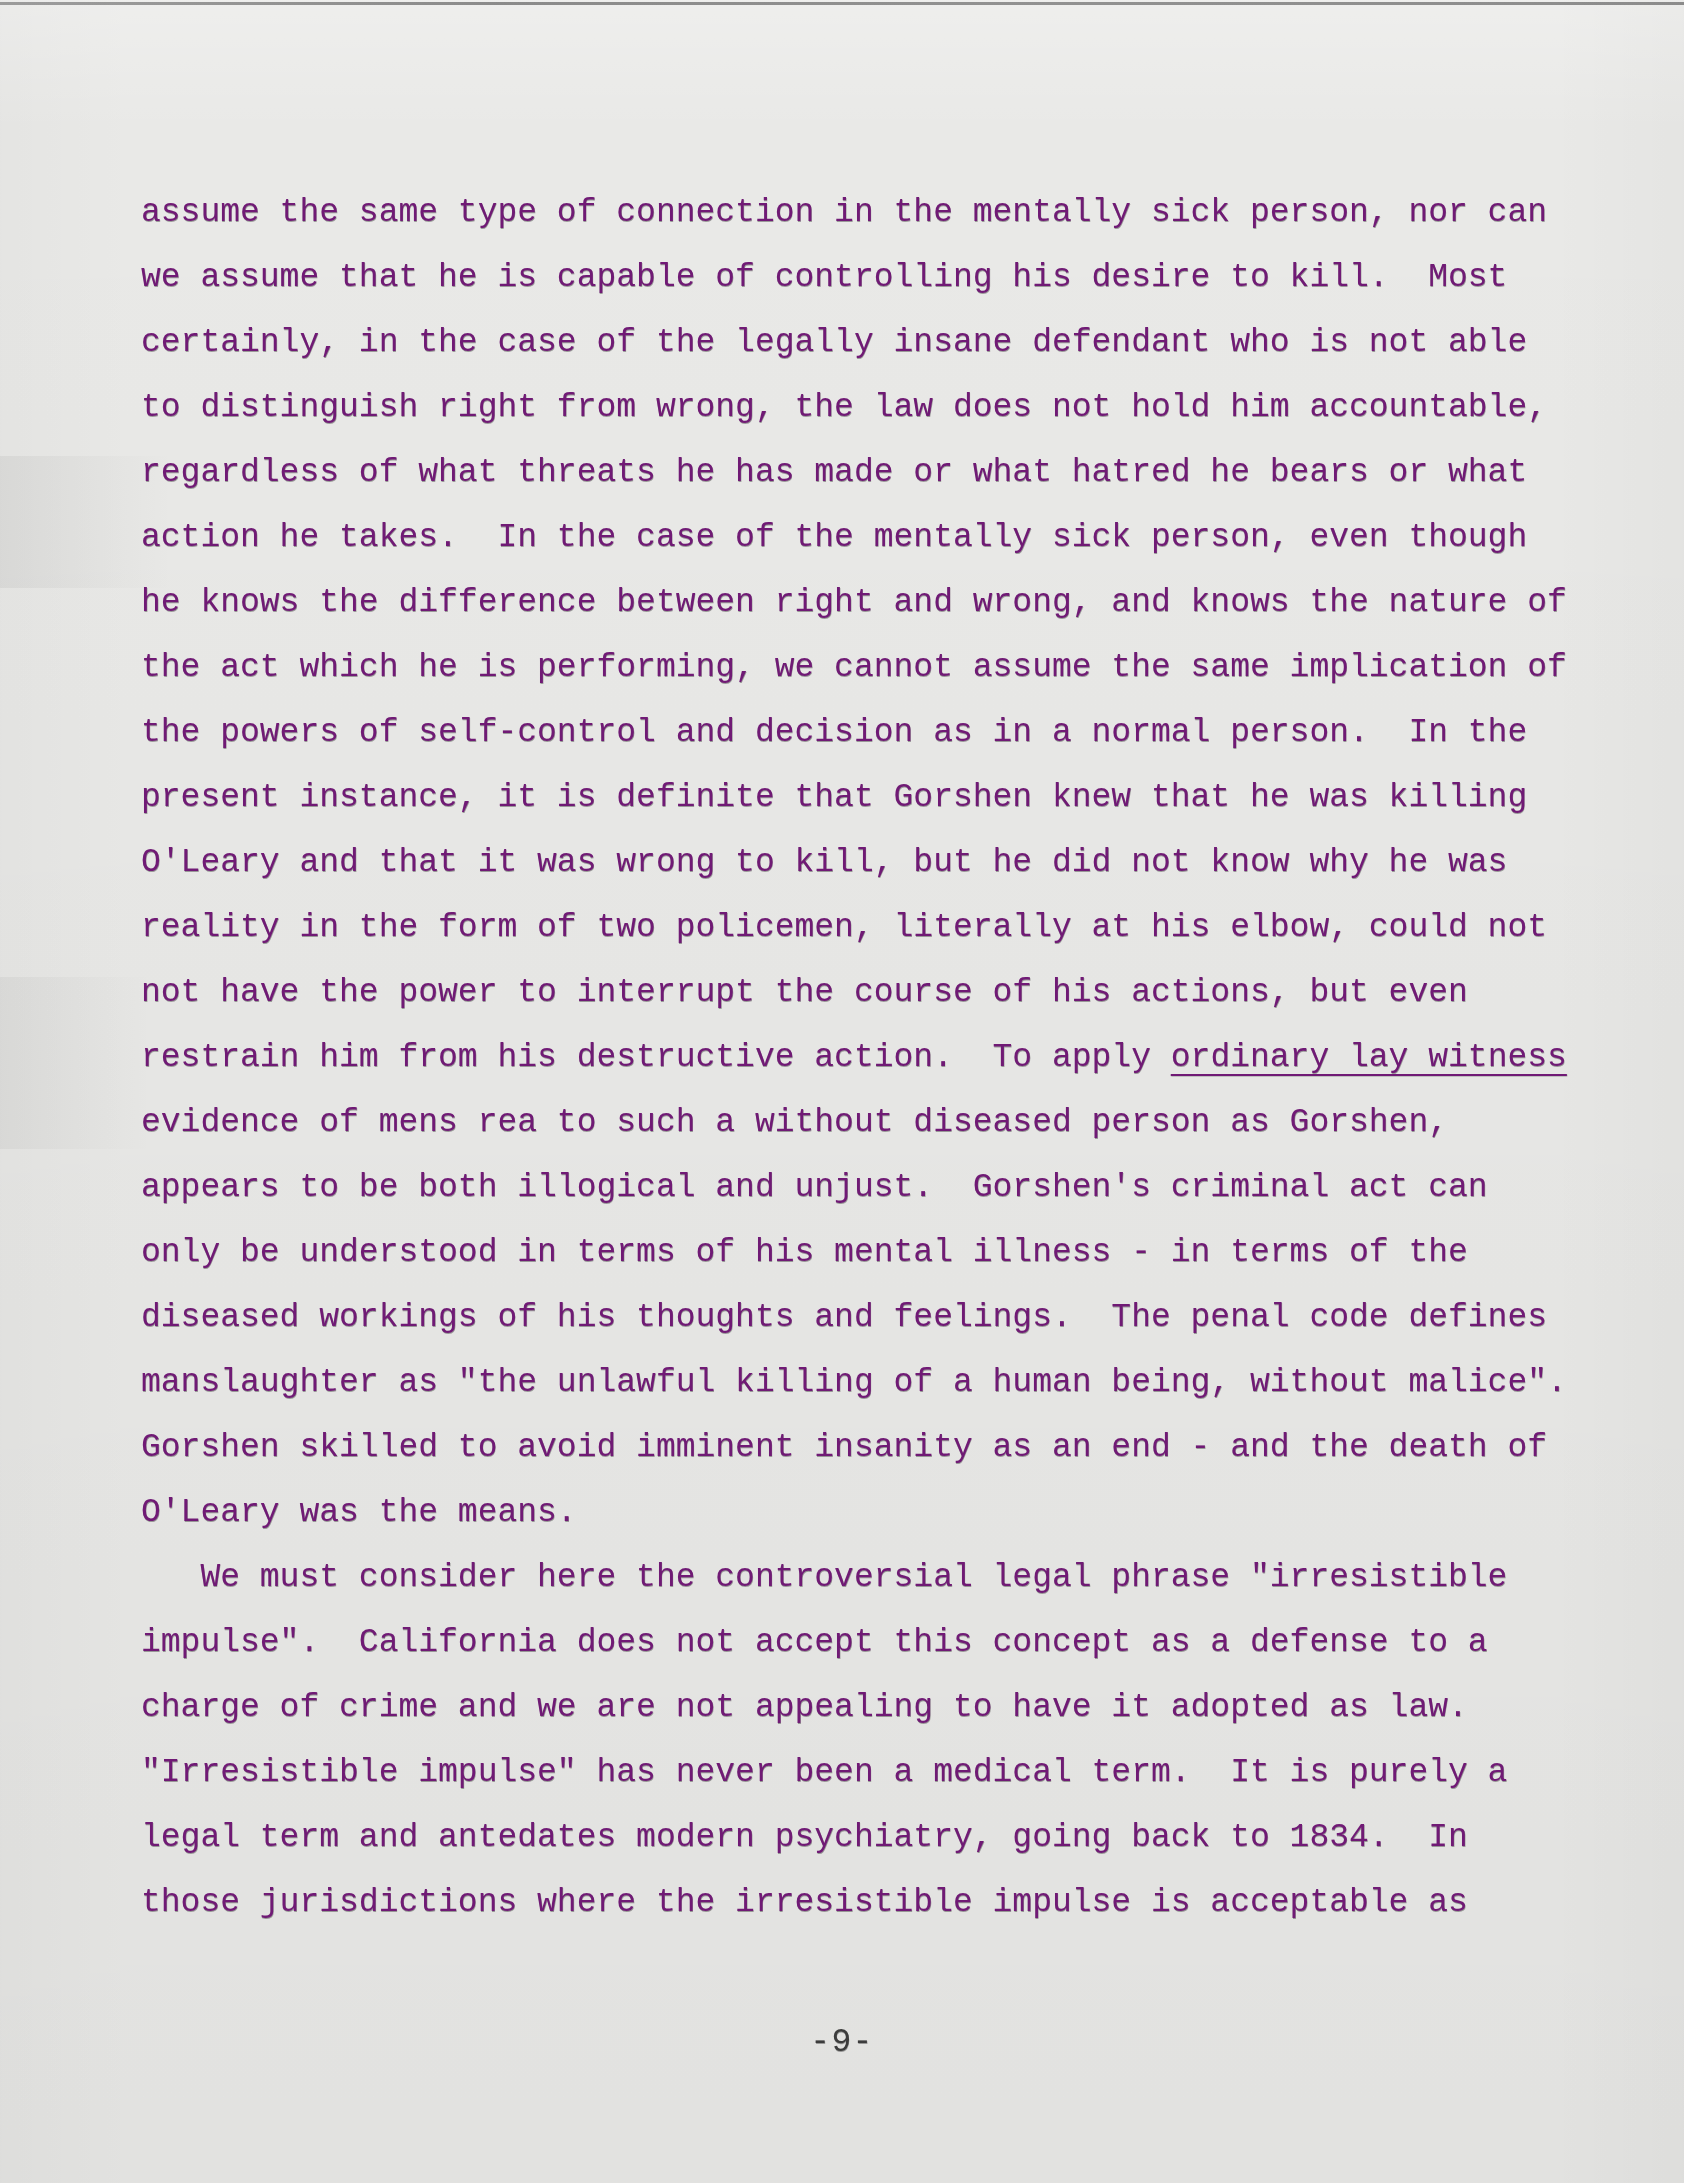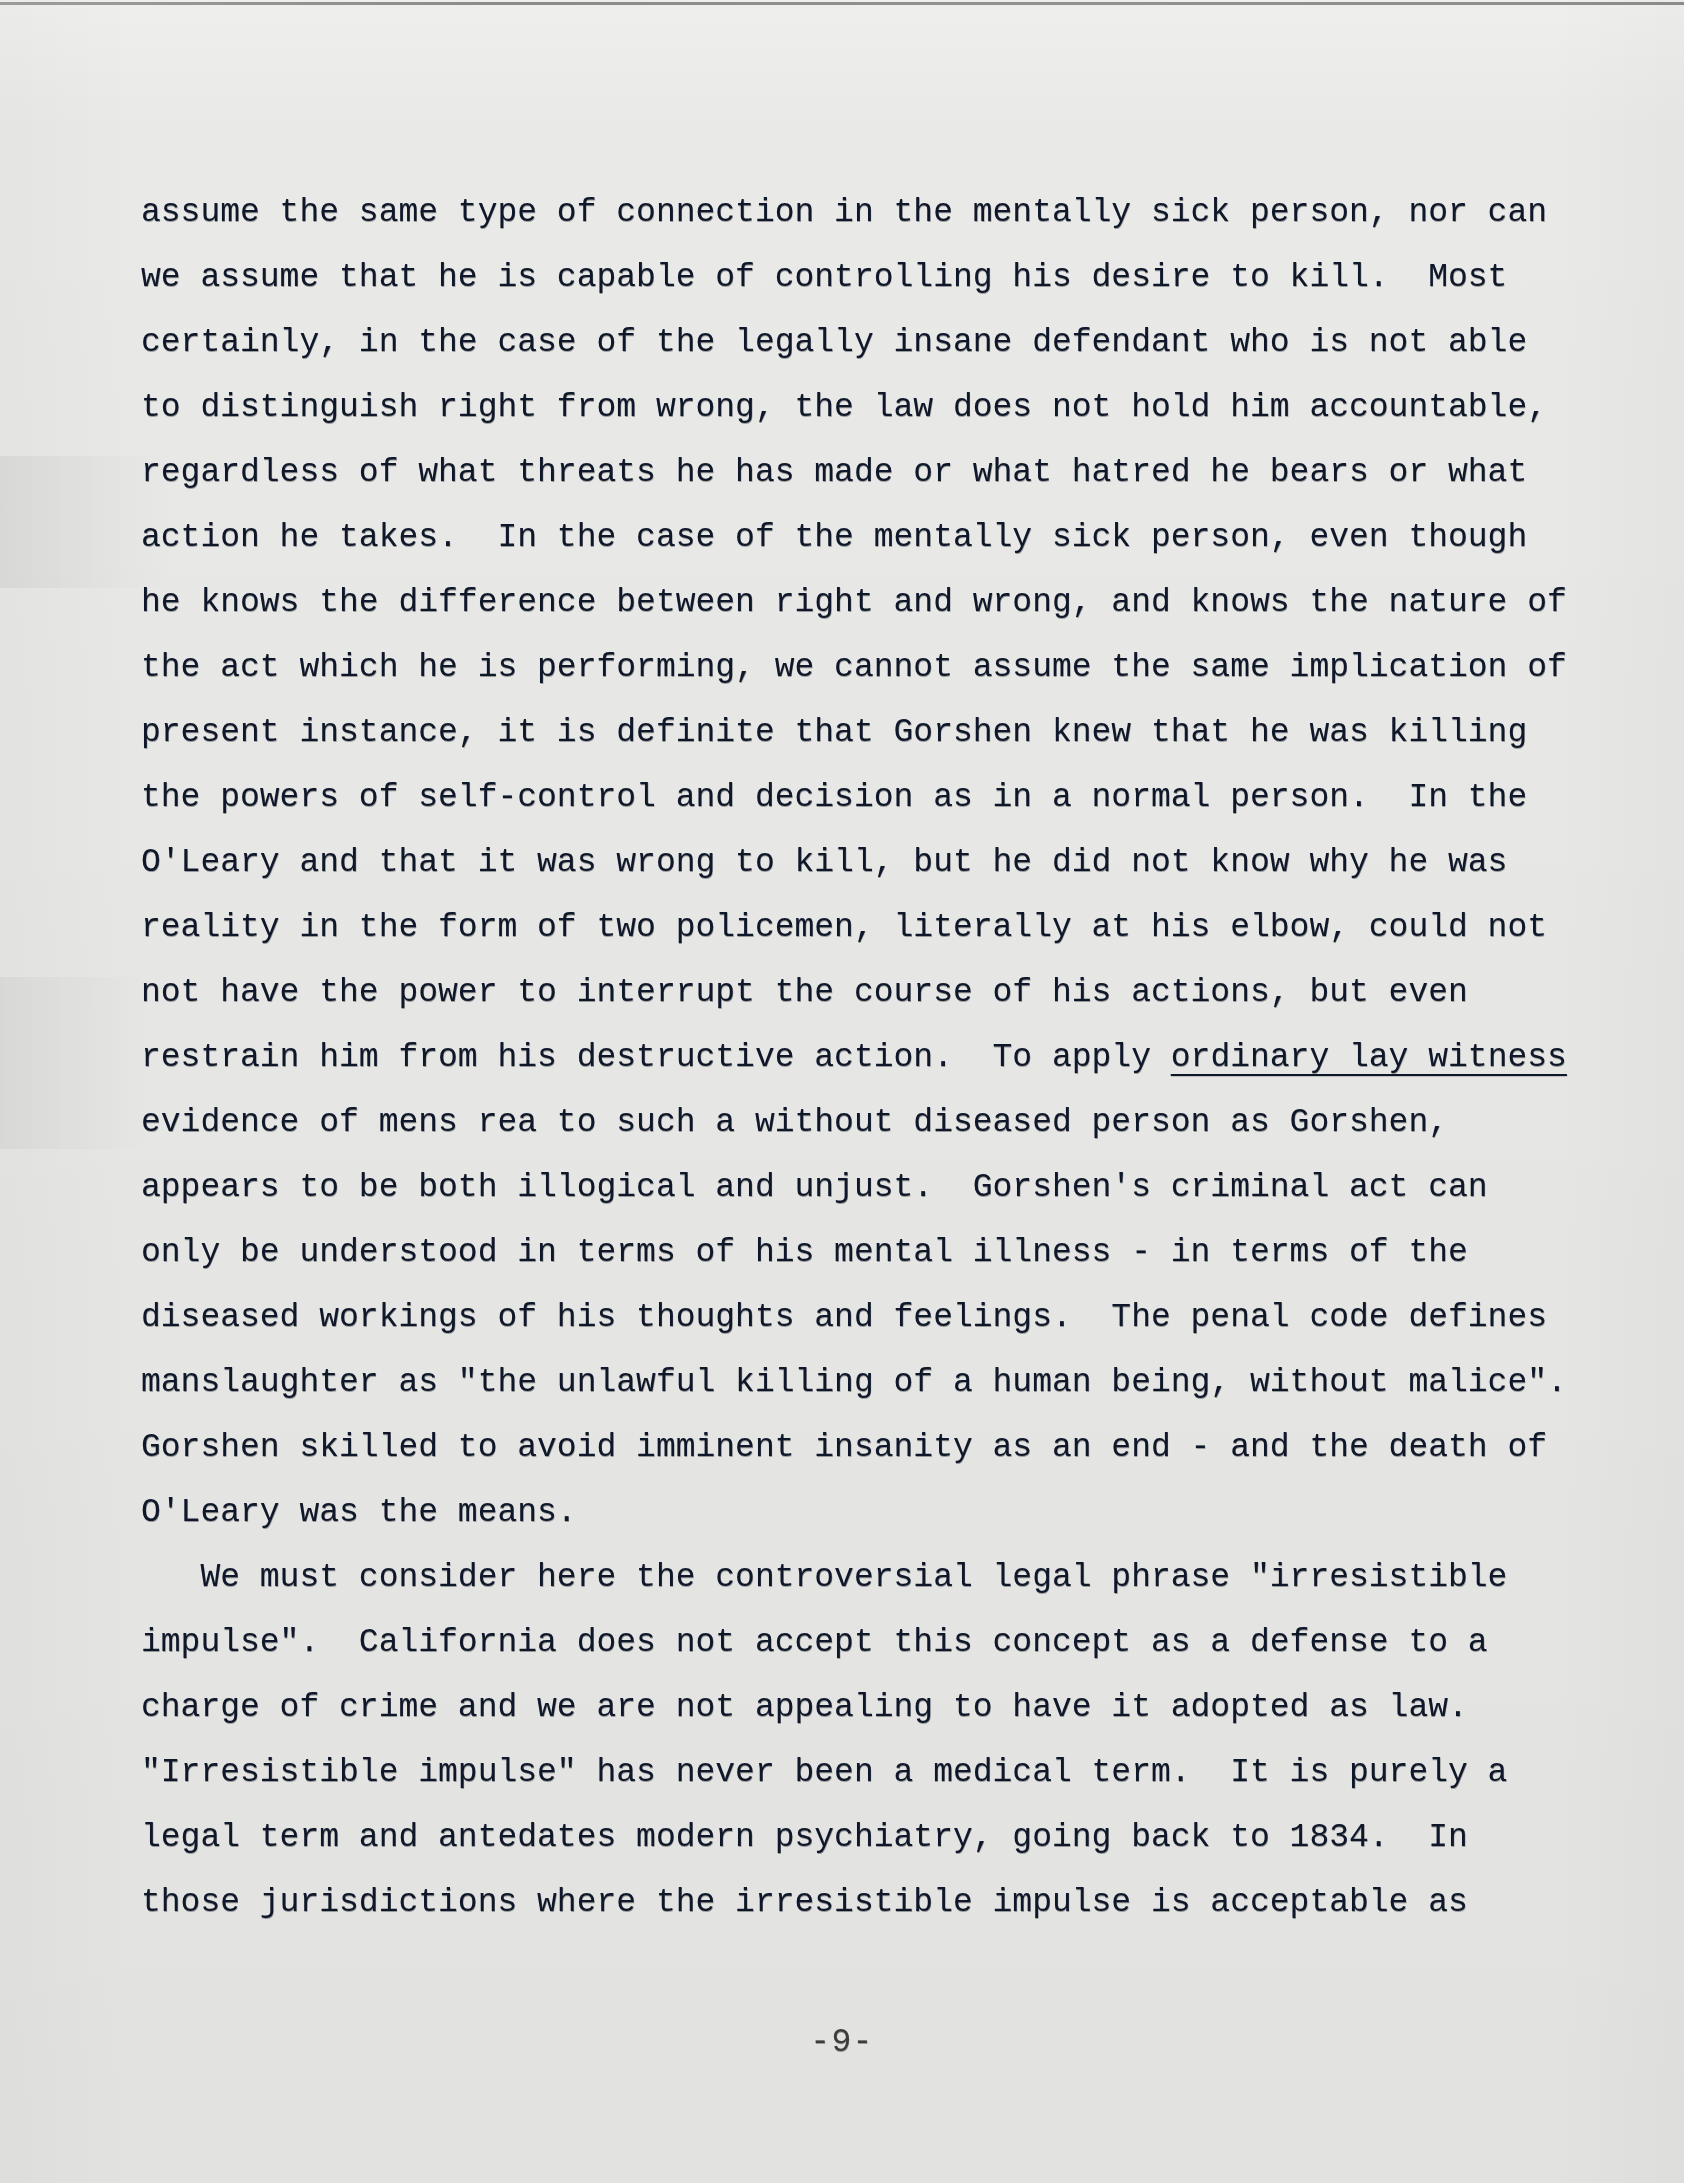--- a/index.html
+++ b/index.html
@@ -46,21 +46,21 @@
     background: linear-gradient(to right, #6a6a6a, #4e4e4e 30%, #585858 60%, #515151);
     opacity: 0.85;
   }
   .doc-body {
     position: absolute;
     left: 141px;
     top: 180px;
     width: 1453px;
     font-size: 33px;
     line-height: 65px;
-    color: #0f172a;
+    color: #701a75;
   }
   .line {
     white-space: pre;
     text-shadow: 0.4px 0.5px 0.5px rgba(45,45,45,0.42);
   }
   .u {
     text-decoration: underline;
     text-decoration-thickness: 2.3px;
     text-underline-offset: 8px;
     text-align: center;
@@ -89,22 +89,22 @@
 
   <main class="doc-body">
       <div class="line"><span>assume the same type of connection in the mentally sick person, nor can</span></div>
       <div class="line"><span>we assume that he is capable of controlling his desire to kill.  Most</span></div>
       <div class="line"><span>certainly, in the case of the legally insane defendant who is not able</span></div>
       <div class="line"><span>to distinguish right from wrong, the law does not hold him accountable,</span></div>
       <div class="line"><span>regardless of what threats he has made or what hatred he bears or what</span></div>
       <div class="line"><span>action he takes.  In the case of the mentally sick person, even though</span></div>
       <div class="line"><span>he knows the difference between right and wrong, and knows the nature of</span></div>
       <div class="line"><span>the act which he is performing, we cannot assume the same implication of</span></div>
+      <div class="line"><span>the powers of self-control and decision as in a normal person.  In the</span></div>
       <div class="line"><span>present instance, it is definite that Gorshen knew that he was killing</span></div>
-      <div class="line"><span>the powers of self-control and decision as in a normal person.  In the</span></div>
       <div class="line"><span>O'Leary and that it was wrong to kill, but he did not know why he was</span></div>
       <div class="line"><span>reality in the form of two policemen, literally at his elbow, could not</span></div>
       <div class="line"><span>not have the power to interrupt the course of his actions, but even</span></div>
       <div class="line"><span>restrain him from his destructive action.  To apply </span><span class="u">ordinary lay witness</span></div>
       <div class="line"><span>evidence of mens rea to such a without diseased person as Gorshen,</span></div>
       <div class="line"><span>appears to be both illogical and unjust.  Gorshen's criminal act can</span></div>
       <div class="line"><span>only be understood in terms of his mental illness - in terms of the</span></div>
       <div class="line"><span>diseased workings of his thoughts and feelings.  The penal code defines</span></div>
       <div class="line"><span>manslaughter as "the unlawful killing of a human being, without malice".</span></div>
       <div class="line"><span>Gorshen skilled to avoid imminent insanity as an end - and the death of</span></div>

